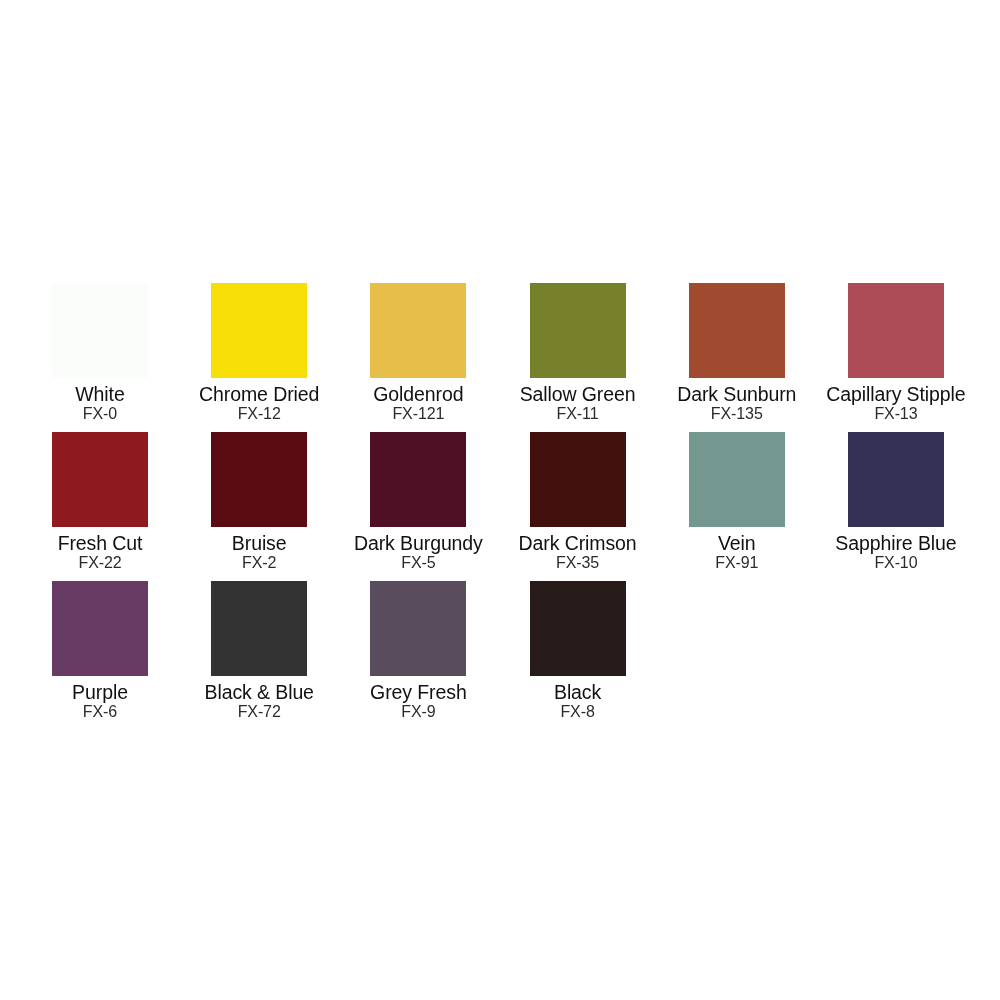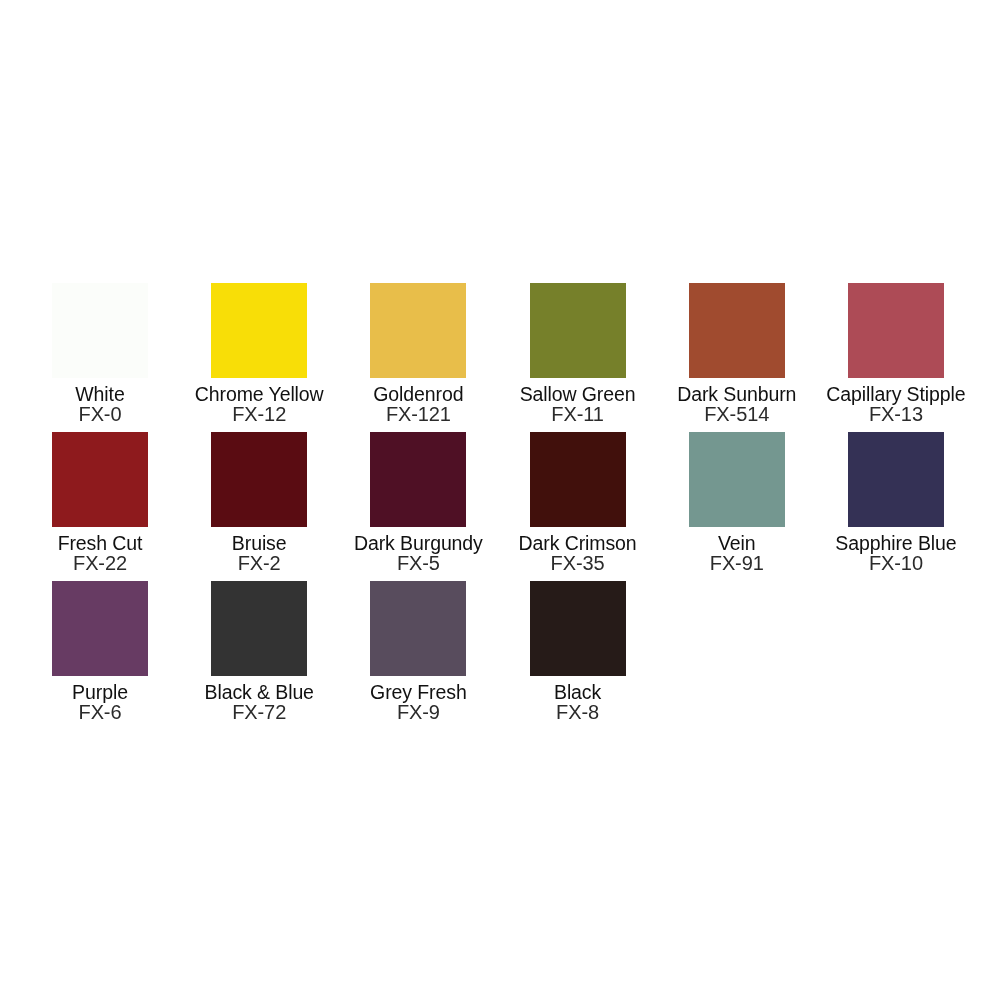--- a/index.html
+++ b/index.html
@@ -53,57 +53,57 @@
     line-height: 22px;
     color: #111111;
     text-align: center;
     white-space: nowrap;
     letter-spacing: -0.1px;
   }
 
   .swatch-code {
     margin-top: 0px;
     margin-bottom: 9px;
-    font-size: 20px;
+    font-size: 16px;
     line-height: 18px;
     color: #2b2b2b;
     text-align: right;
     white-space: nowrap;
     letter-spacing: -0.1px;
   }
 </style>
 </head>
 <body style="background: rgb(255, 255, 255);">
 
 <div id="palette-sheet">
   <div id="swatch-grid">
       <div class="swatch-cell">
         <div class="swatch-chip" style="background-color: rgb(251, 253, 250);"></div>
         <div class="swatch-name">White</div>
         <div class="swatch-code">FX-0</div>
       </div>
       <div class="swatch-cell">
         <div class="swatch-chip" style="background-color: rgb(248, 222, 7);"></div>
-        <div class="swatch-name">Chrome Yellow</div>
+        <div class="swatch-name">Chrome Dried</div>
         <div class="swatch-code">FX-12</div>
       </div>
       <div class="swatch-cell">
         <div class="swatch-chip" style="background-color: rgb(232, 190, 74);"></div>
         <div class="swatch-name">Goldenrod</div>
         <div class="swatch-code">FX-121</div>
       </div>
       <div class="swatch-cell">
         <div class="swatch-chip" style="background-color: rgb(118, 128, 42);"></div>
         <div class="swatch-name">Sallow Green</div>
         <div class="swatch-code">FX-11</div>
       </div>
       <div class="swatch-cell">
         <div class="swatch-chip" style="background-color: rgb(160, 75, 47);"></div>
         <div class="swatch-name">Dark Sunburn</div>
-        <div class="swatch-code">FX-514</div>
+        <div class="swatch-code">FX-135</div>
       </div>
       <div class="swatch-cell">
         <div class="swatch-chip" style="background-color: rgb(173, 75, 86);"></div>
         <div class="swatch-name">Capillary Stipple</div>
         <div class="swatch-code">FX-13</div>
       </div>
       <div class="swatch-cell">
         <div class="swatch-chip" style="background-color: rgb(142, 26, 29);"></div>
         <div class="swatch-name">Fresh Cut</div>
         <div class="swatch-code">FX-22</div>

